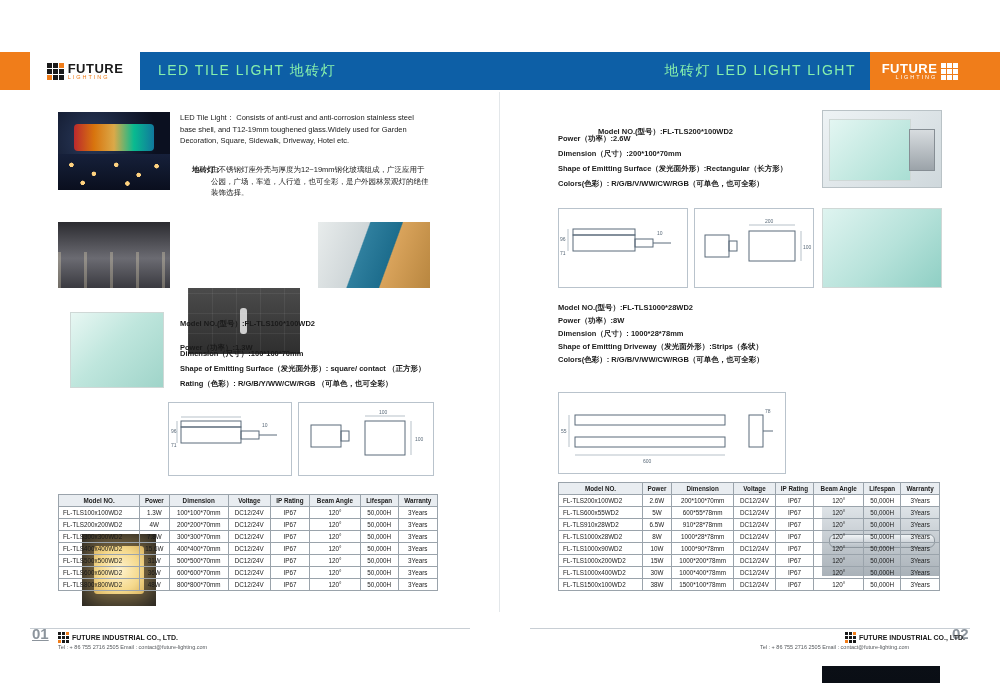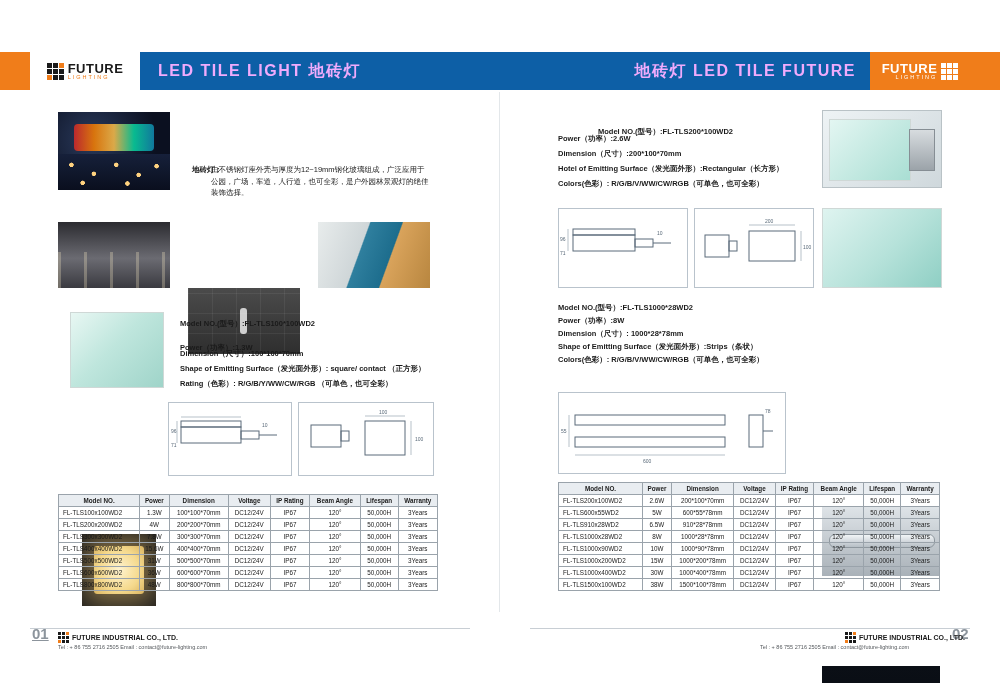--- a/index.html
+++ b/index.html
@@ -12,21 +12,21 @@
   .hdr-right{left:500px;width:470px;}
   .logo-box{width:110px;height:38px;background:#ffffff;display:flex;align-items:center;justify-content:center;}
   .logo-inner{display:flex;align-items:center;gap:4px;}
   .logo-sq{display:grid;grid-template-columns:repeat(3,5px);grid-template-rows:repeat(3,5px);gap:1px;}
   .logo-sq i{display:block;width:5px;height:5px;background:#1a1a1a;}
   .logo-sq i.o{background:#f07d1a;}
   .logo-text{line-height:1;}
   .logo-text .t1{font-size:13px;font-weight:bold;color:#1a1a1a;letter-spacing:.5px;}
   .logo-text .t2{font-size:5.5px;color:#f07d1a;letter-spacing:2px;}
   .bar-blue{flex:1;height:38px;background:#0d5fa6;display:flex;align-items:center;}
-  .bar-blue .title{color:#f0abfc;font-size:16px;font-weight:bold;letter-spacing:1.5px;padding-left:18px;}
+  .bar-blue .title{color:#86efac;font-size:14px;font-weight:normal;letter-spacing:1.5px;padding-left:18px;}
   .bar-blue.right .title{width:100%;text-align:right;padding-right:14px;padding-left:0;}
   .bar-orange{width:100px;height:38px;background:#f07d1a;display:flex;align-items:center;justify-content:center;}
   .bar-orange .logo-text .t1{color:#fff;}
   .bar-orange .logo-text .t2{color:#fff;}
   .bar-orange .logo-sq i{background:#fff;}
   .orange-strip{position:absolute;left:0;top:52px;width:30px;height:38px;background:#f07d1a;}
   .orange-strip.r{left:970px;}
 
   
   .txt{position:absolute;font-size:7.5px;color:#1a1a1a;line-height:1.55;}
@@ -117,21 +117,21 @@
         </div>
       </div>
     </div>
     <div class="bar-blue">
       <span class="title">LED  TILE  LIGHT  地砖灯</span>
     </div>
   </div>
 
   <div class="hdr hdr-right">
     <div class="bar-blue right">
-      <span class="title">地砖灯  LED  TILE  FUTURE</span>
+      <span class="title">地砖灯  LED  LIGHT  LIGHT</span>
     </div>
     <div class="bar-orange">
       <div class="logo-inner">
         <div class="logo-text" style="text-align:right">
           <div class="t1">FUTURE</div>
           <div class="t2">LIGHTING</div>
         </div>
         <div class="logo-sq">
           <i></i>
             <i></i>
@@ -147,20 +147,21 @@
     </div>
   </div>
 
   <div class="center-sep"></div>
 
   <div class="ph night" style="left:58px;top:112px;width:112px;height:78px;">
     <div class="sign"></div>
       <div class="dots"></div>
   </div>
 
+  <div class="txt" style="left:180px;top:112px;width:250px;">LED Tile Light： Consists of anti-rust and anti-corrosion stainless steel base shell,  and T12-19mm toughened glass.Widely used for Garden Decoration, Square, Sidewalk, Driveway, Hotel etc.</div>
   <div class="txt bold" style="left:192px;top:164px;">地砖灯：</div>
   <div class="txt" style="left:211px;top:164px;width:219px;">由不锈钢灯座外壳与厚度为12~19mm钢化玻璃组成，广泛应用于公园，广场，车道，人行道，也可全彩，是户外园林景观灯的绝佳装饰选择。</div>
 
   <div class="ph street" style="left:58px;top:222px;width:112px;height:66px;"></div>
   <div class="ph floor" style="left:188px;top:222px;width:112px;height:66px;">
     <div class="fig"></div>
   </div>
   <div class="ph walk" style="left:318px;top:222px;width:112px;height:66px;"></div>
 
   <div class="ph tilegreen" style="left:70px;top:312px;width:92px;height:74px;"></div>
@@ -283,21 +284,21 @@
         <td>120°</td>
         <td>50,000H</td>
         <td>3Years</td>
       </tr>
     </tbody>
   </table>
 
   <div class="txt bold" style="left:558px;top:126px;margin-left:40px;">Model NO.(型号）:FL-TLS200*100WD2</div>
   <div class="txt bold" style="left:558px;top:133px;">Power（功率）:2.6W</div>
   <div class="txt bold" style="left:558px;top:148px;">Dimension（尺寸）:200*100*70mm</div>
-  <div class="txt bold" style="left:558px;top:163px;">Hotel of Emitting Surface（发光面外形）:Rectangular（长方形）</div>
+  <div class="txt bold" style="left:558px;top:163px;">Shape of Emitting Surface（发光面外形）:Rectangular（长方形）</div>
   <div class="txt bold" style="left:558px;top:178px;">Colors(色彩）: R/G/B/V/WW/CW/RGB（可单色，也可全彩）</div>
 
   <div class="ph rect-box" style="left:822px;top:110px;width:118px;height:76px;">
     <div style="position:absolute;left:6px;top:8px;width:80px;height:60px;background:linear-gradient(135deg,#e3f6f2,#a9ded3);border:1px solid #cfd8d6;"></div>
     <div style="position:absolute;right:6px;top:18px;width:24px;height:40px;background:linear-gradient(#d7dcdf,#9ba3a9);border:1px solid #868e94;"></div>
   </div>
 
   <div class="tech" style="left:558px;top:208px;width:128px;height:78px;">
     <svg width="128" height="78">
       <rect x="14" y="26" width="62" height="16" fill="none" stroke="#5b6b7a" stroke-width="1"></rect>
@@ -320,21 +321,21 @@
       <text x="70" y="14" font-size="5" fill="#5b6b7a" font-family="Liberation Sans">200</text>
       <text x="108" y="40" font-size="5" fill="#5b6b7a" font-family="Liberation Sans">100</text>
     </svg>
   </div>
 
   <div class="ph rect-green" style="left:822px;top:208px;width:118px;height:78px;"></div>
 
   <div class="txt bold" style="left:558px;top:302px;">Model NO.(型号）:FL-TLS1000*28WD2</div>
   <div class="txt bold" style="left:558px;top:315px;">Power（功率）:8W</div>
   <div class="txt bold" style="left:558px;top:328px;">Dimension（尺寸）: 1000*28*78mm</div>
-  <div class="txt bold" style="left:558px;top:341px;">Shape of Emitting Surface（发光面外形）:Strips（条状）</div>
+  <div class="txt bold" style="left:558px;top:341px;">Shape of Emitting Driveway（发光面外形）:Strips（条状）</div>
   <div class="txt bold" style="left:558px;top:354px;">Colors(色彩）: R/G/B/V/WW/CW/RGB（可单色，也可全彩）</div>
 
   <div class="ph bar-metal" style="left:822px;top:302px;width:118px;height:70px;">
     <div class="slim"></div>
   </div>
 
   <div class="tech" style="left:558px;top:392px;width:226px;height:80px;">
     <svg width="226" height="80">
       <rect x="16" y="22" width="150" height="10" fill="none" stroke="#5b6b7a" stroke-width="1"></rect>
       <rect x="16" y="44" width="150" height="10" fill="none" stroke="#5b6b7a" stroke-width="1"></rect>

